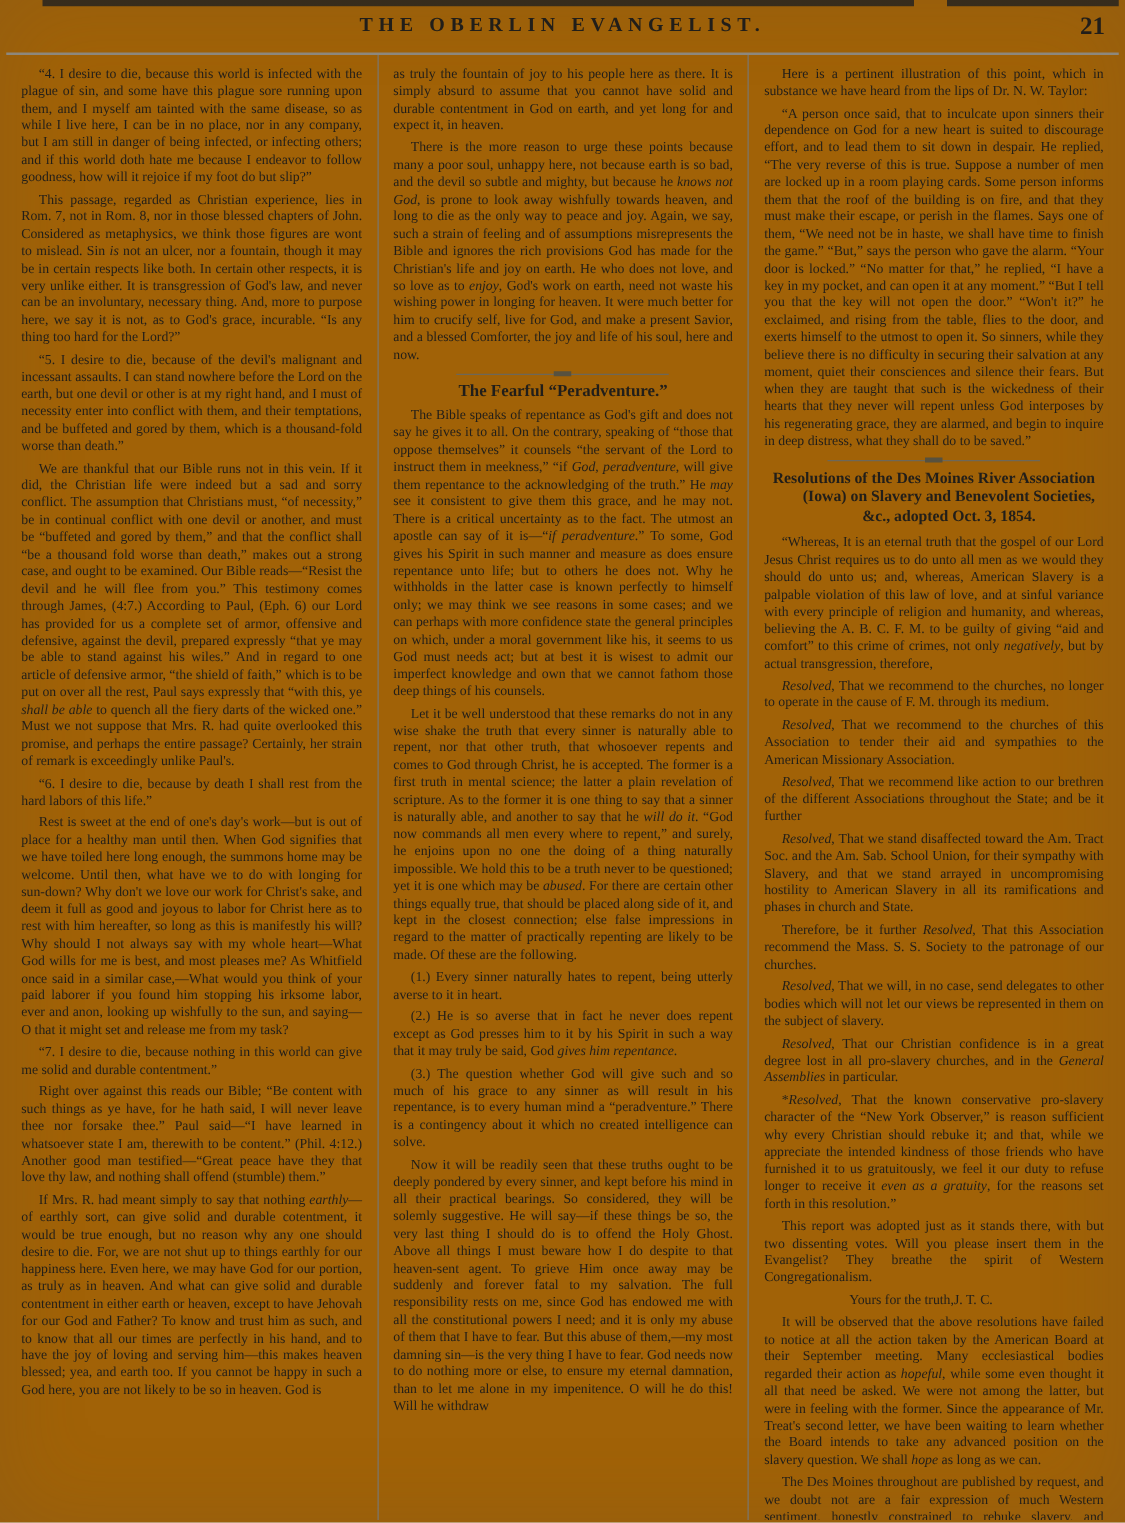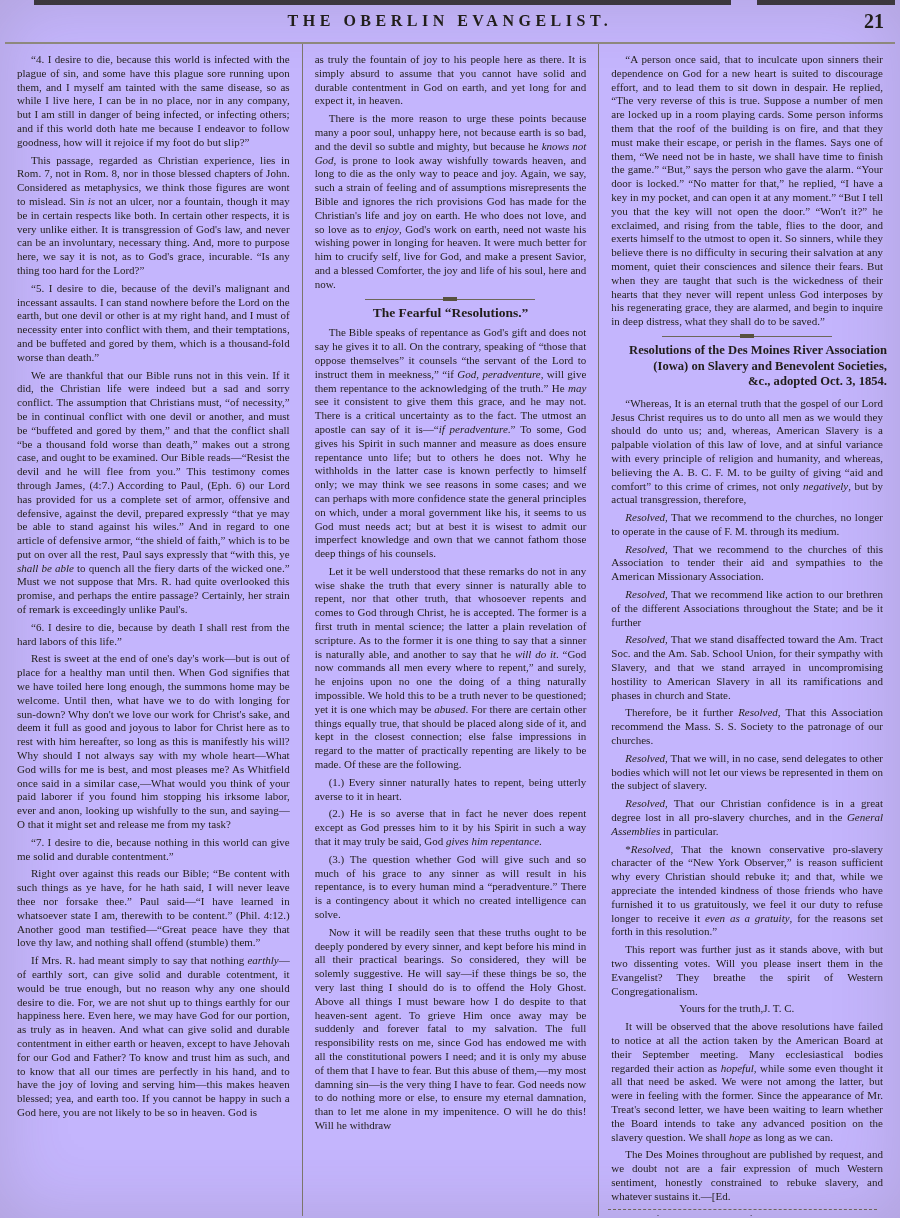--- a/index.html
+++ b/index.html
@@ -1,20 +1,20 @@
 <!DOCTYPE html>
 <html><head>
 <meta charset="utf-8">
 <style>
   html,body { margin:0; padding:0; background:#dedbd4; }
   .page {
     position:relative;
     width:900px; height:1218px;
     margin:0 auto;
-    background:#c4b5fd;
+    background:#a16207;
     color:#211e1a;
     font-family:"Liberation Serif", serif;
     overflow:hidden;
     box-shadow: inset 0 0 70px rgba(90,80,60,0.18);
     box-sizing:border-box;
   }
   .top-scan-bar {
     position:absolute; top:0; left:34px; right:5px; height:5px;
     background:linear-gradient(90deg,#26231f 0 81%, rgba(0,0,0,0) 81% 84%, #26231f 84% 100%);
     opacity:.85;
@@ -60,21 +60,21 @@
     width:14px; height:4px; margin-left:-7px;
     background:#57513f;
   }
   .h-center {
     text-align:center; text-indent:0;
     font-weight:bold; font-size:13.5px;
     margin:2px 0 7px 0;
   }
   .h-left {
     font-weight:bold; font-size:12.6px; line-height:15.6px;
-    text-align:right; text-indent:-0px;
+    text-align:center; text-indent:-0px;
     padding-left:24px; text-indent:-24px;
     margin:2px 0 7px 0;
   }
   .signature-row {
     display:flex; justify-content:flex-start;
     padding-left:68px; padding-right:14px;
     text-indent:0;
   }
   .footnote-rule {
     width:96%; height:0;
@@ -105,43 +105,44 @@
       <p class="para">Rest is sweet at the end of one's day's work—but is out of place for a healthy man until then. When God signifies that we have toiled here long enough, the summons home may be welcome. Until then, what have we to do with longing for sun-down? Why don't we love our work for Christ's sake, and deem it full as good and joyous to labor for Christ here as to rest with him hereafter, so long as this is manifestly his will? Why should I not always say with my whole heart—What God wills for me is best, and most pleases me? As Whitfield once said in a similar case,—What would you think of your paid laborer if you found him stopping his irksome labor, ever and anon, looking up wishfully to the sun, and saying—O that it might set and release me from my task?</p>
       <p class="para">“7. I desire to die, because nothing in this world can give me solid and durable contentment.”</p>
       <p class="para">Right over against this reads our Bible; “Be content with such things as ye have, for he hath said, I will never leave thee nor forsake thee.” Paul said—“I have learned in whatsoever state I am, therewith to be content.” (Phil. 4:12.) Another good man testified—“Great peace have they that love thy law, and nothing shall offend (stumble) them.”</p>
       <p class="para">If Mrs. R. had meant simply to say that nothing <i>earthly</i>—of earthly sort, can give solid and durable cotentment, it would be true enough, but no reason why any one should desire to die. For, we are not shut up to things earthly for our happiness here. Even here, we may have God for our portion, as truly as in heaven. And what can give solid and durable contentment in either earth or heaven, except to have Jehovah for our God and Father? To know and trust him as such, and to know that all our times are perfectly in his hand, and to have the joy of loving and serving him—this makes heaven blessed; yea, and earth too. If you cannot be happy in such a God here, you are not likely to be so in heaven. God is</p>
     </div>
 
     <div class="column">
       <p class="noindent">as truly the fountain of joy to his people here as there. It is simply absurd to assume that you cannot have solid and durable contentment in God on earth, and yet long for and expect it, in heaven.</p>
       <p class="para">There is the more reason to urge these points because many a poor soul, unhappy here, not because earth is so bad, and the devil so subtle and mighty, but because he <i>knows not God</i>, is prone to look away wishfully towards heaven, and long to die as the only way to peace and joy. Again, we say, such a strain of feeling and of assumptions misrepresents the Bible and ignores the rich provisions God has made for the Christian's life and joy on earth. He who does not love, and so love as to <i>enjoy</i>, God's work on earth, need not waste his wishing power in longing for heaven. It were much better for him to crucify self, live for God, and make a present Savior, and a blessed Comforter, the joy and life of his soul, here and now.</p>
       <div class="rule-sep"></div>
-      <p class="h-center">The Fearful “Resolutions.”</p>
+      <p class="h-center">The Fearful “Peradventure.”</p>
       <p class="para">The Bible speaks of repentance as God's gift and does not say he gives it to all. On the contrary, speaking of “those that oppose themselves” it counsels “the servant of the Lord to instruct them in meekness,” “if <i>God, peradventure</i>, will give them repentance to the acknowledging of the truth.” He <i>may</i> see it consistent to give them this grace, and he may not. There is a critical uncertainty as to the fact. The utmost an apostle can say of it is—“<i>if peradventure</i>.” To some, God gives his Spirit in such manner and measure as does ensure repentance unto life; but to others he does not. Why he withholds in the latter case is known perfectly to himself only; we may think we see reasons in some cases; and we can perhaps with more confidence state the general principles on which, under a moral government like his, it seems to us God must needs act; but at best it is wisest to admit our imperfect knowledge and own that we cannot fathom those deep things of his counsels.</p>
       <p class="para">Let it be well understood that these remarks do not in any wise shake the truth that every sinner is naturally able to repent, nor that other truth, that whosoever repents and comes to God through Christ, he is accepted. The former is a first truth in mental science; the latter a plain revelation of scripture. As to the former it is one thing to say that a sinner is naturally able, and another to say that he <i>will do it</i>. “God now commands all men every where to repent,” and surely, he enjoins upon no one the doing of a thing naturally impossible. We hold this to be a truth never to be questioned; yet it is one which may be <i>abused</i>. For there are certain other things equally true, that should be placed along side of it, and kept in the closest connection; else false impressions in regard to the matter of practically repenting are likely to be made. Of these are the following.</p>
       <p class="para">(1.) Every sinner naturally hates to repent, being utterly averse to it in heart.</p>
       <p class="para">(2.) He is so averse that in fact he never does repent except as God presses him to it by his Spirit in such a way that it may truly be said, God <i>gives him repentance</i>.</p>
       <p class="para">(3.) The question whether God will give such and so much of his grace to any sinner as will result in his repentance, is to every human mind a “peradventure.” There is a contingency about it which no created intelligence can solve.</p>
       <p class="para">Now it will be readily seen that these truths ought to be deeply pondered by every sinner, and kept before his mind in all their practical bearings. So considered, they will be solemly suggestive. He will say—if these things be so, the very last thing I should do is to offend the Holy Ghost. Above all things I must beware how I do despite to that heaven-sent agent. To grieve Him once away may be suddenly and forever fatal to my salvation. The full responsibility rests on me, since God has endowed me with all the constitutional powers I need; and it is only my abuse of them that I have to fear. But this abuse of them,—my most damning sin—is the very thing I have to fear. God needs now to do nothing more or else, to ensure my eternal damnation, than to let me alone in my impenitence. O will he do this! Will he withdraw</p>
     </div>
 
     <div class="column">
+      <p class="para">Here is a pertinent illustration of this point, which in substance we have heard from the lips of Dr. N. W. Taylor:</p>
       <p class="para">“A person once said, that to inculcate upon sinners their dependence on God for a new heart is suited to discourage effort, and to lead them to sit down in despair. He replied, “The very reverse of this is true. Suppose a number of men are locked up in a room playing cards. Some person informs them that the roof of the building is on fire, and that they must make their escape, or perish in the flames. Says one of them, “We need not be in haste, we shall have time to finish the game.” “But,” says the person who gave the alarm. “Your door is locked.” “No matter for that,” he replied, “I have a key in my pocket, and can open it at any moment.” “But I tell you that the key will not open the door.” “Won't it?” he exclaimed, and rising from the table, flies to the door, and exerts himself to the utmost to open it. So sinners, while they believe there is no difficulty in securing their salvation at any moment, quiet their consciences and silence their fears. But when they are taught that such is the wickedness of their hearts that they never will repent unless God interposes by his regenerating grace, they are alarmed, and begin to inquire in deep distress, what they shall do to be saved.”</p>
       <div class="rule-sep"></div>
       <p class="h-left">Resolutions of the Des Moines River Association (Iowa) on Slavery and Benevolent Societies, &amp;c., adopted Oct. 3, 1854.</p>
       <p class="para">“Whereas, It is an eternal truth that the gospel of our Lord Jesus Christ requires us to do unto all men as we would they should do unto us; and, whereas, American Slavery is a palpable violation of this law of love, and at sinful variance with every principle of religion and humanity, and whereas, believing the A. B. C. F. M. to be guilty of giving “aid and comfort” to this crime of crimes, not only <i>negatively</i>, but by actual transgression, therefore,</p>
       <p class="para"><i>Resolved</i>, That we recommend to the churches, no longer to operate in the cause of F. M. through its medium.</p>
       <p class="para"><i>Resolved</i>, That we recommend to the churches of this Association to tender their aid and sympathies to the American Missionary Association.</p>
       <p class="para"><i>Resolved</i>, That we recommend like action to our brethren of the different Associations throughout the State; and be it further</p>
       <p class="para"><i>Resolved</i>, That we stand disaffected toward the Am. Tract Soc. and the Am. Sab. School Union, for their sympathy with Slavery, and that we stand arrayed in uncompromising hostility to American Slavery in all its ramifications and phases in church and State.</p>
       <p class="para">Therefore, be it further <i>Resolved</i>, That this Association recommend the Mass. S. S. Society to the patronage of our churches.</p>
       <p class="para"><i>Resolved</i>, That we will, in no case, send delegates to other bodies which will not let our views be represented in them on the subject of slavery.</p>
       <p class="para"><i>Resolved</i>, That our Christian confidence is in a great degree lost in all pro-slavery churches, and in the <i>General Assemblies</i> in particular.</p>
       <p class="para">*<i>Resolved</i>, That the known conservative pro-slavery character of the “New York Observer,” is reason sufficient why every Christian should rebuke it; and that, while we appreciate the intended kindness of those friends who have furnished it to us gratuitously, we feel it our duty to refuse longer to receive it <i>even as a gratuity</i>, for the reasons set forth in this resolution.”</p>
-      <p class="para">This report was further just as it stands above, with but two dissenting votes. Will you please insert them in the Evangelist? They breathe the spirit of Western Congregationalism.</p>
+      <p class="para">This report was adopted just as it stands there, with but two dissenting votes. Will you please insert them in the Evangelist? They breathe the spirit of Western Congregationalism.</p>
       <p class="signature-row">
         <span>Yours for the truth,</span>
         <span>J. T. C.</span>
       </p>
       <p class="para">It will be observed that the above resolutions have failed to notice at all the action taken by the American Board at their September meeting. Many ecclesiastical bodies regarded their action as <i>hopeful</i>, while some even thought it all that need be asked. We were not among the latter, but were in feeling with the former. Since the appearance of Mr. Treat's second letter, we have been waiting to learn whether the Board intends to take any advanced position on the slavery question. We shall <i>hope</i> as long as we can.</p>
       <p class="para">The Des Moines throughout are published by request, and we doubt not are a fair expression of much Western sentiment, honestly constrained to rebuke slavery, and whatever sustains it.—[Ed.</p>
       <div class="footnote-rule"></div>
       <p class="footnote">* Some friends east have been furnishing the missionaries in the West with the “Observer” for the year past free of cost. It meets with universal reprobation with all Congregational Ministers.</p>
     </div>
 

